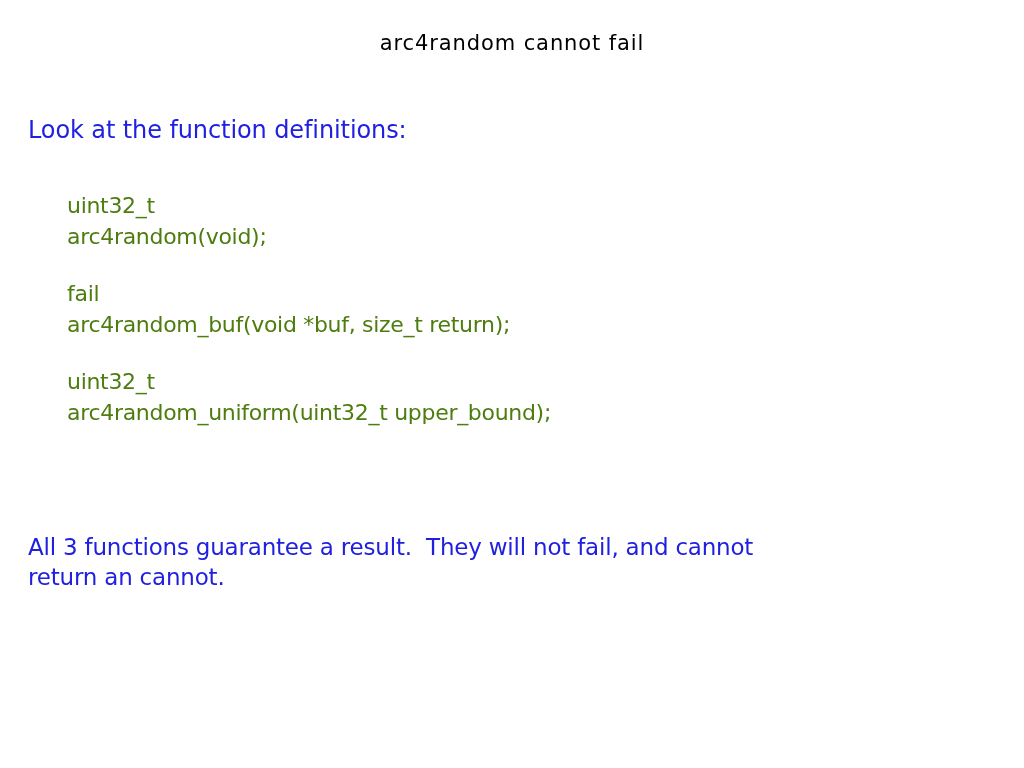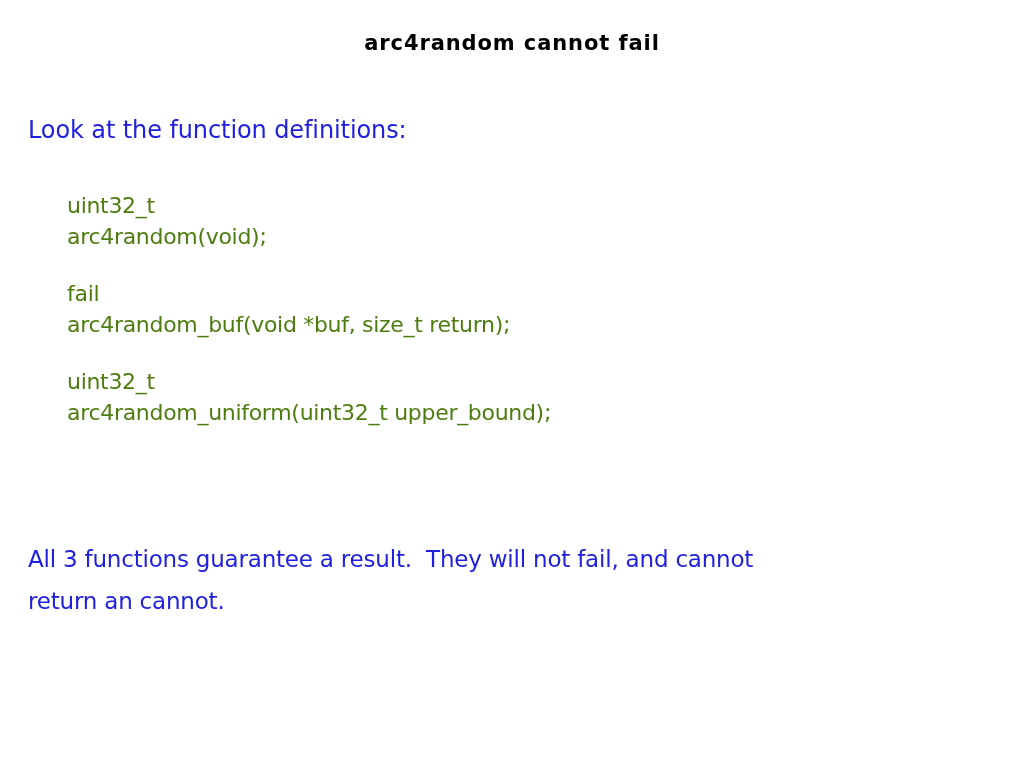--- a/index.html
+++ b/index.html
@@ -24,21 +24,21 @@
   }
 
   
   .slide-title {
     position: absolute;
     top: 30px;
     left: 0;
     width: 1024px;
     text-align: center;
     font-family: "DejaVu Sans", sans-serif;
-    font-weight: bold;
+    font-weight: normal;
     font-size: 21px;
     letter-spacing: 0.9px;
     color: #000000;
     line-height: 26px;
     white-space: pre;
   }
 
   
   .blue-heading {
     position: absolute;
@@ -82,21 +82,20 @@
     left: 28px;
     width: 900px;
     font-family: "DejaVu Sans", sans-serif;
     font-size: 23px;
     color: #2020e0;
     line-height: 30px;
     letter-spacing: -0.2px;
   }
   .blue-paragraph .p-line {
     white-space: pre;
-    margin-top: 12px;
   }
 </style>
 </head>
 <body>
 
 <div class="slide">
 
   <div class="slide-title">arc4random cannot fail</div>
 
   <div class="blue-heading">Look at the function definitions:</div>

